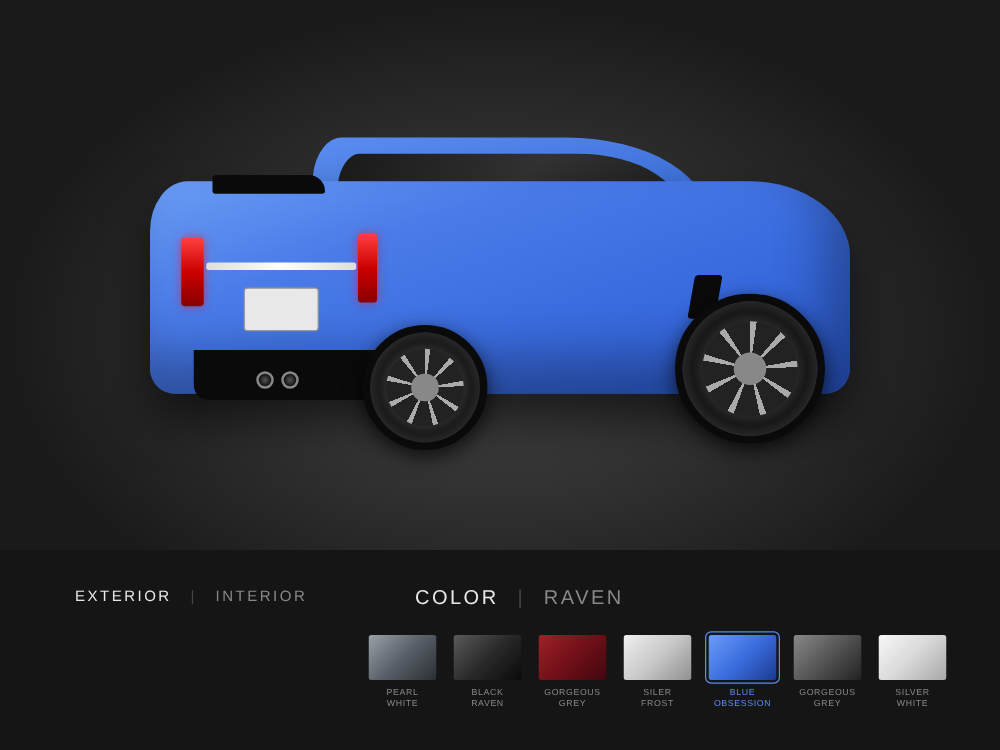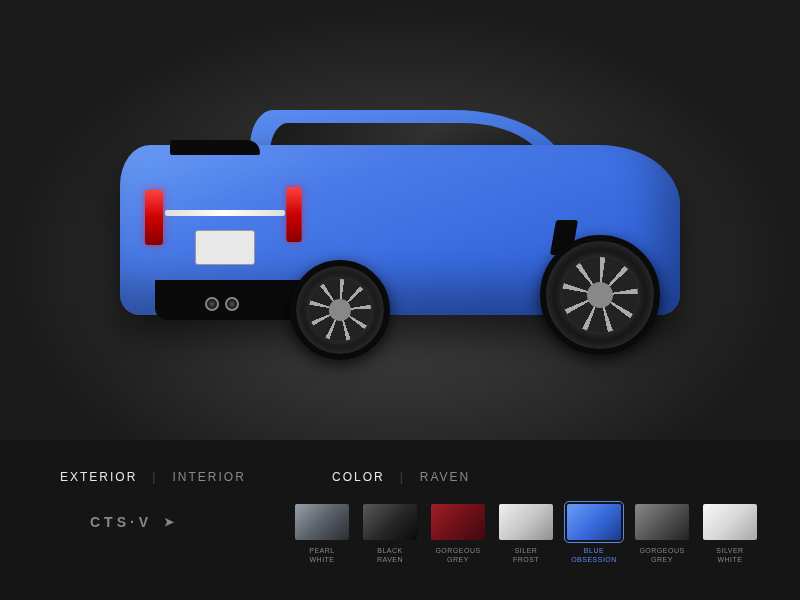--- a/index.html
+++ b/index.html
@@ -193,21 +193,21 @@
   font-weight: bold;
 }
 .arrow-icon {
   margin-left: 12px;
   font-size: 12px;
 }
 .right-panel { flex: 1; }
 .option-tabs {
   display: flex;
   align-items: center;
-  font-size: 12px;
+  font-size: 16px;
   letter-spacing: 2px;
   color: #888;
   margin-left: 40px;
   margin-bottom: 20px;
 }
 .option-tab.active { color: #e8e8e8; }
 .swatches {
   display: flex;
   gap: 8px;
 }
@@ -265,24 +265,20 @@
   </div>
 </div>
 
 <div class="configurator">
   <div class="left-panel">
     <div class="view-tabs">
       <span class="view-tab active">EXTERIOR</span>
       <span class="divider">|</span>
       <span class="view-tab">INTERIOR</span>
     </div>
-    <div class="model-row">
-      <span>CTS·V</span>
-      <span class="arrow-icon">➤</span>
-    </div>
   </div>
   <div class="right-panel">
     <div class="option-tabs">
       <span class="option-tab active">COLOR</span>
       <span class="divider">|</span>
       <span class="option-tab">RAVEN</span>
     </div>
     <div class="swatches" id="swatches">
         <div class="swatch-item">
           <div class="swatch" style="background: linear-gradient(135deg, rgb(154, 160, 168) 0%, rgb(90, 96, 104) 50%, rgb(42, 46, 52) 100%);"></div>

